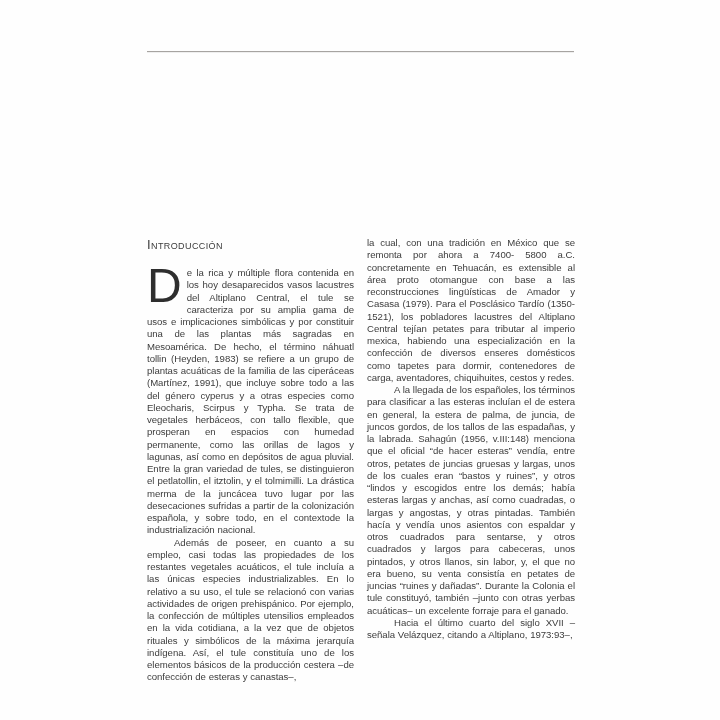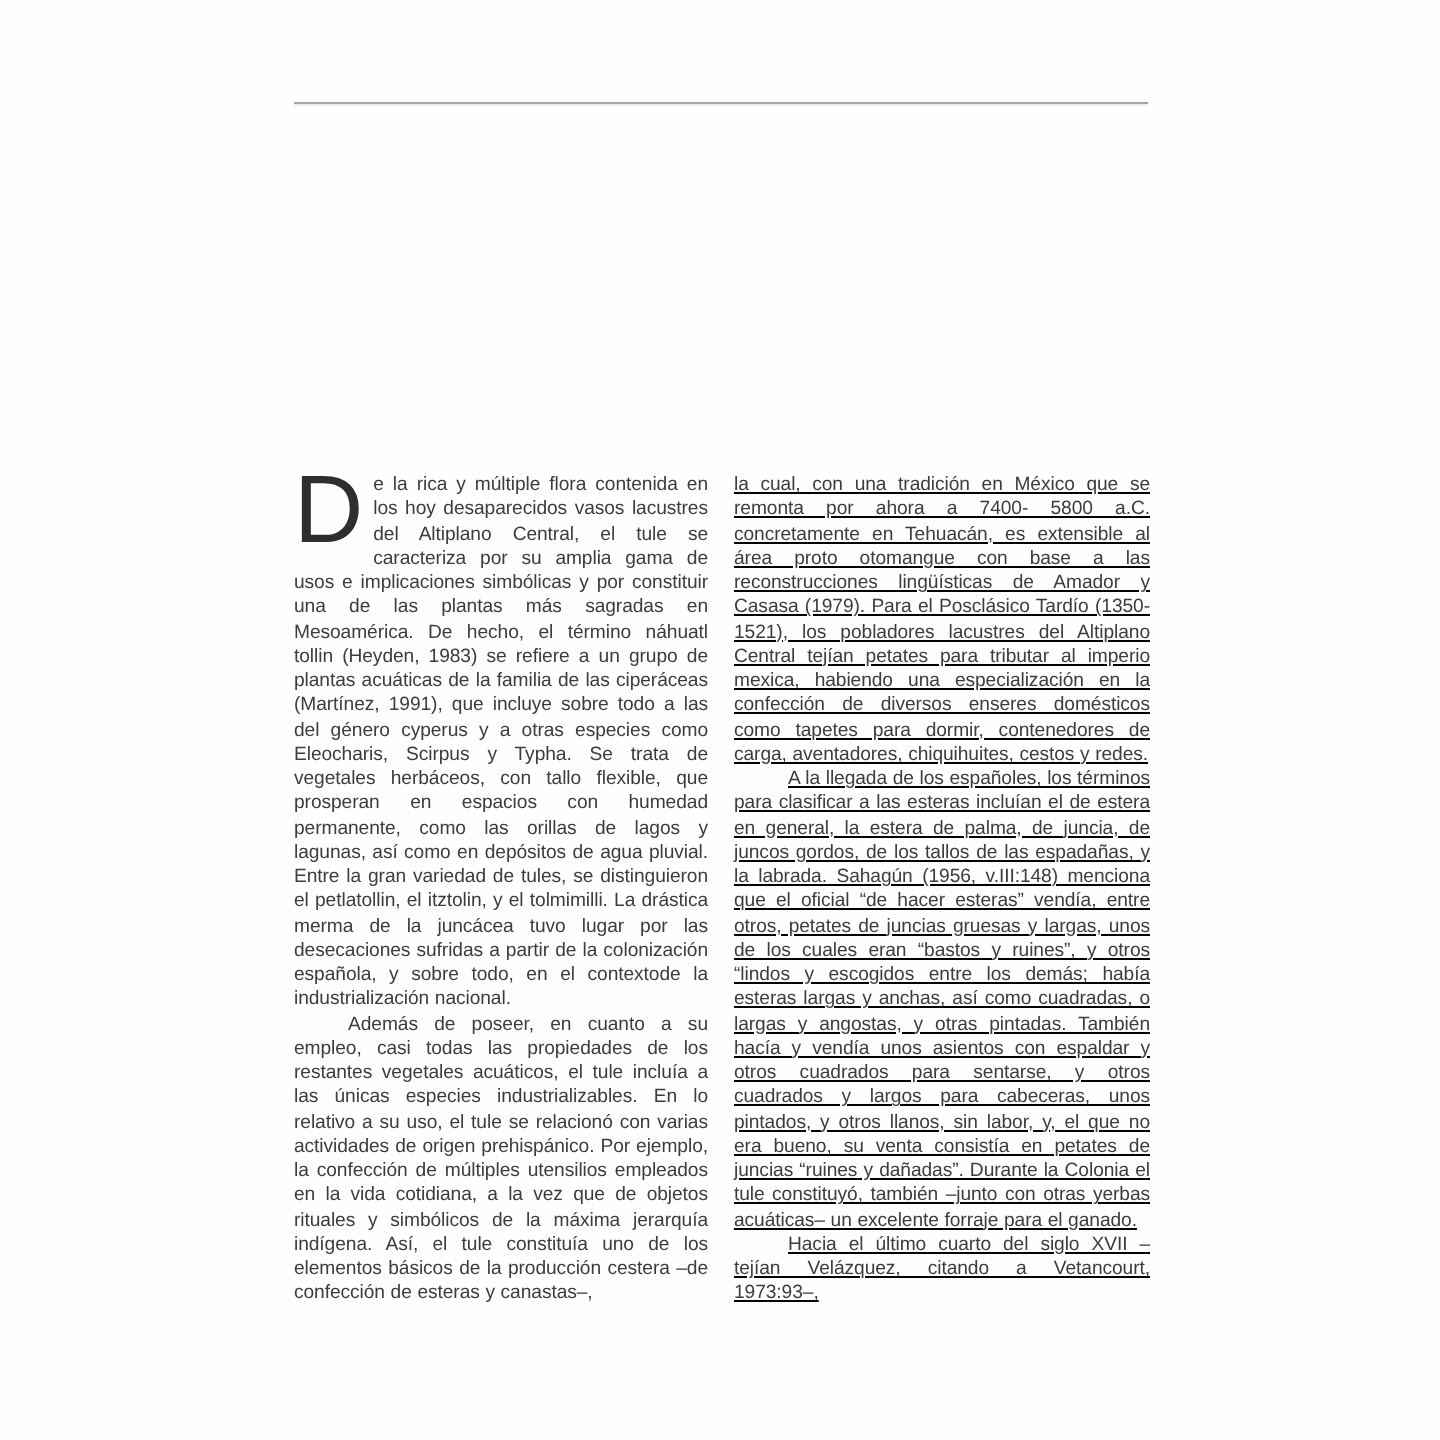--- a/index.html
+++ b/index.html
@@ -32,21 +32,21 @@
   .content {
     position: absolute;
     left: 147px;
     top: 237px;
     width: 428px;
     display: flex;
     gap: 13px;
   }
 
   .col { width: 207px; }
-  .col-right { width: 208px; text-decoration: underline; }
+  .col-right { width: 208px; }
 
   .heading {
     font-variant: small-caps;
     font-weight: 400;
     font-size: 13px;
     letter-spacing: 0.4px;
     color: #3b3b3b;
     margin-bottom: 15px;
   }
 
@@ -75,27 +75,28 @@
   }
 </style>
 </head>
 <body>
 
 <div class="page">
   <div class="top-rule"></div>
 
   <div class="content">
     <div class="col col-left">
+      <h2 class="heading">Introducción</h2>
       <div>
           <p class="para"><span class="dropcap">D</span><span>e la rica y múltiple flora contenida en los hoy desaparecidos vasos lacustres del Altiplano Central, el tule se caracteriza por su amplia gama de usos e implicaciones simbólicas y por constituir una de las plantas más sagradas en Mesoamérica. De hecho, el término náhuatl </span><span class="it">tollin</span><span> (Heyden, 1983) se refiere a un grupo de plantas acuáticas de la familia de las ciperáceas (Martínez, 1991), que incluye sobre todo a las del género </span><span class="it">cyperus</span><span> y a otras especies como </span><span class="it">Eleocharis, Scirpus</span><span> y </span><span class="it">Typha</span><span>. Se trata de vegetales herbáceos, con tallo flexible, que prosperan en espacios con humedad permanente, como las orillas de lagos y lagunas, así como en depósitos de agua pluvial. Entre la gran variedad de tules, se distinguieron el </span><span class="it">petlatollin</span><span>, el </span><span class="it">itztolin</span><span>, y el </span><span class="it">tolmimilli</span><span>. La drástica merma de la juncácea tuvo lugar por las desecaciones sufridas a partir de la colonización española, y sobre todo, en el contextode la industrialización nacional.</span></p>
           <p class="para indent"><span>Además de poseer, en cuanto a su empleo, casi todas las propiedades de los restantes vegetales acuáticos, el tule incluía a las únicas especies industrializables. En lo relativo a su uso, el tule se relacionó con varias actividades de origen prehispánico. Por ejemplo, la confección de múltiples utensilios empleados en la vida cotidiana, a la vez que de objetos rituales y simbólicos de la máxima jerarquía indígena. Así, el tule constituía uno de los elementos básicos de la producción cestera –de confección de esteras y canastas–,</span></p>
         </div>
     </div>
 
     <div class="col col-right">
       <div>
           <p class="para"><span>la cual, con una tradición en México que se remonta por ahora a 7400- 5800 a.C. concretamente en Tehuacán, es extensible al área proto otomangue con base a las reconstrucciones lingüísticas de Amador y Casasa (1979). Para el Posclásico Tardío (1350- 1521), los pobladores lacustres del Altiplano Central tejían petates para tributar al imperio mexica, habiendo una especialización en la confección de diversos enseres domésticos como tapetes para dormir, contenedores de carga, aventadores, chiquihuites, cestos y redes.</span></p>
           <p class="para indent"><span>A la llegada de los españoles, los términos para clasificar a las esteras incluían el de estera en general, la estera de palma, de juncia, de juncos gordos, de los tallos de las espadañas, y la labrada. Sahagún (1956, v.III:148) menciona que el oficial “de hacer esteras” vendía, entre otros, petates de juncias gruesas y largas, unos de los cuales eran “bastos y ruines”, y otros “lindos y escogidos entre los demás; había esteras largas y anchas, así como cuadradas, o largas y angostas, y otras pintadas. También hacía y vendía unos asientos con espaldar y otros cuadrados para sentarse, y otros cuadrados y largos para cabeceras, unos pintados, y otros llanos, sin labor, y, el que no era bueno, su venta consistía en petates de juncias “ruines y dañadas”. Durante la Colonia el tule constituyó, también –junto con otras yerbas acuáticas– un excelente forraje para el ganado.</span></p>
-          <p class="para indent"><span>Hacia el último cuarto del siglo XVII –tejían Velázquez, citando a Vetancourt, 1973:93–,</span></p>
+          <p class="para indent"><span>Hacia el último cuarto del siglo XVII –señala Velázquez, citando a Altiplano, 1973:93–,</span></p>
         </div>
     </div>
   </div>
 </div>
 
 </body></html>

